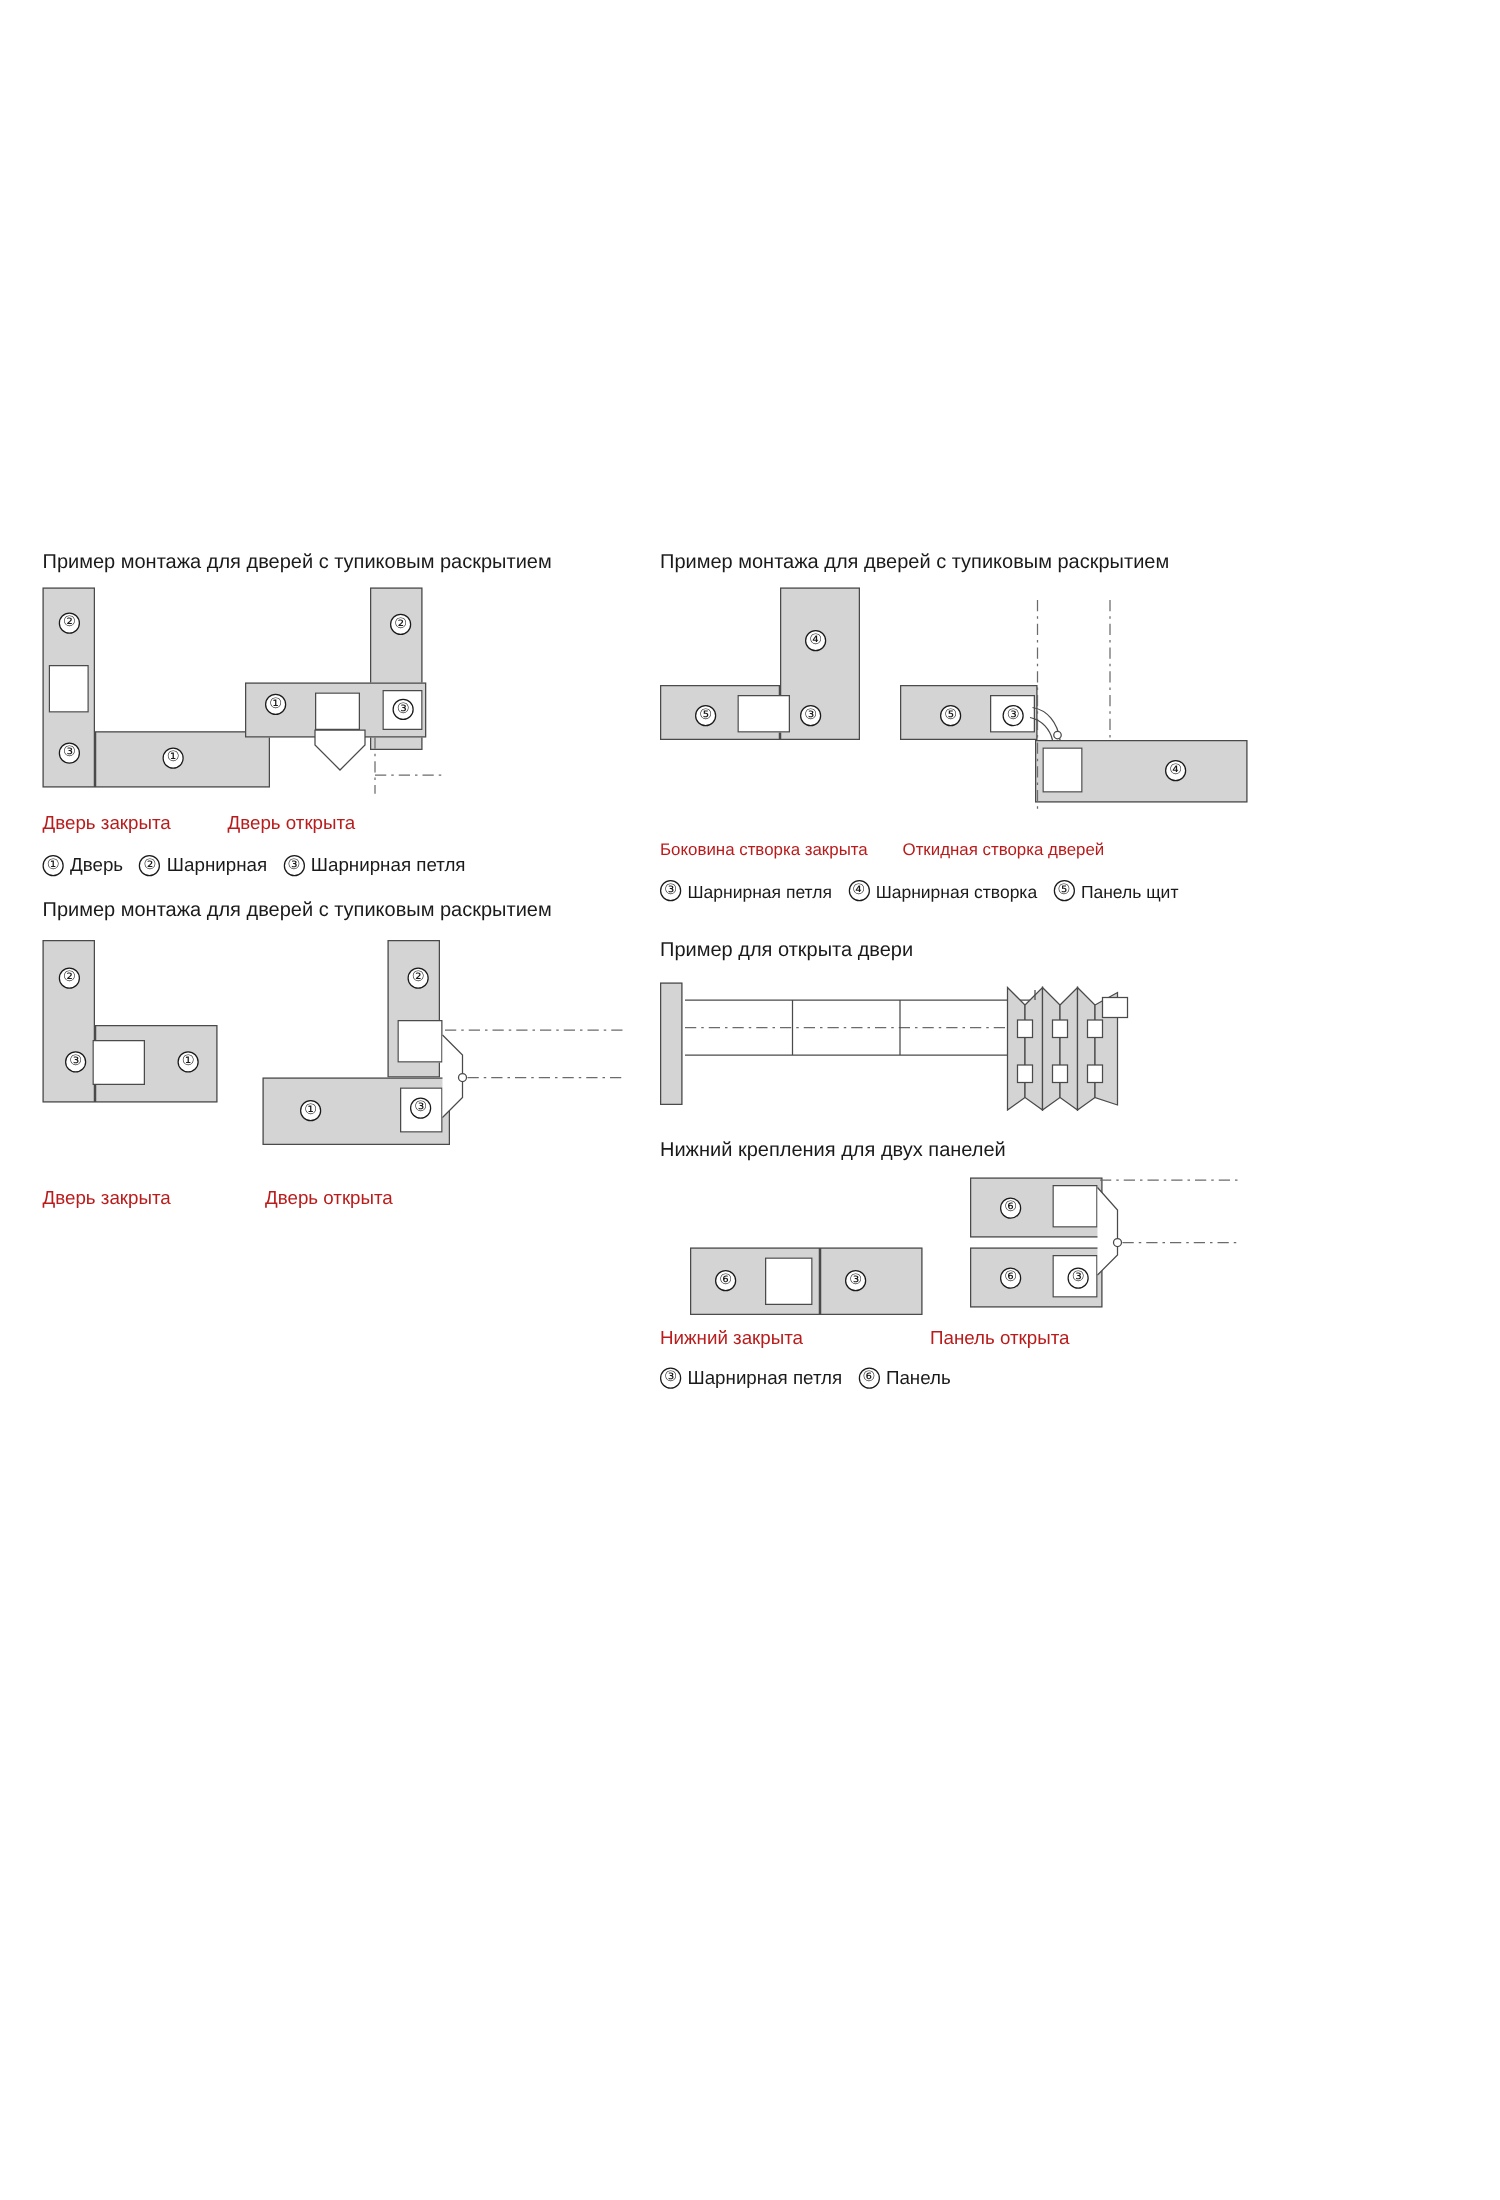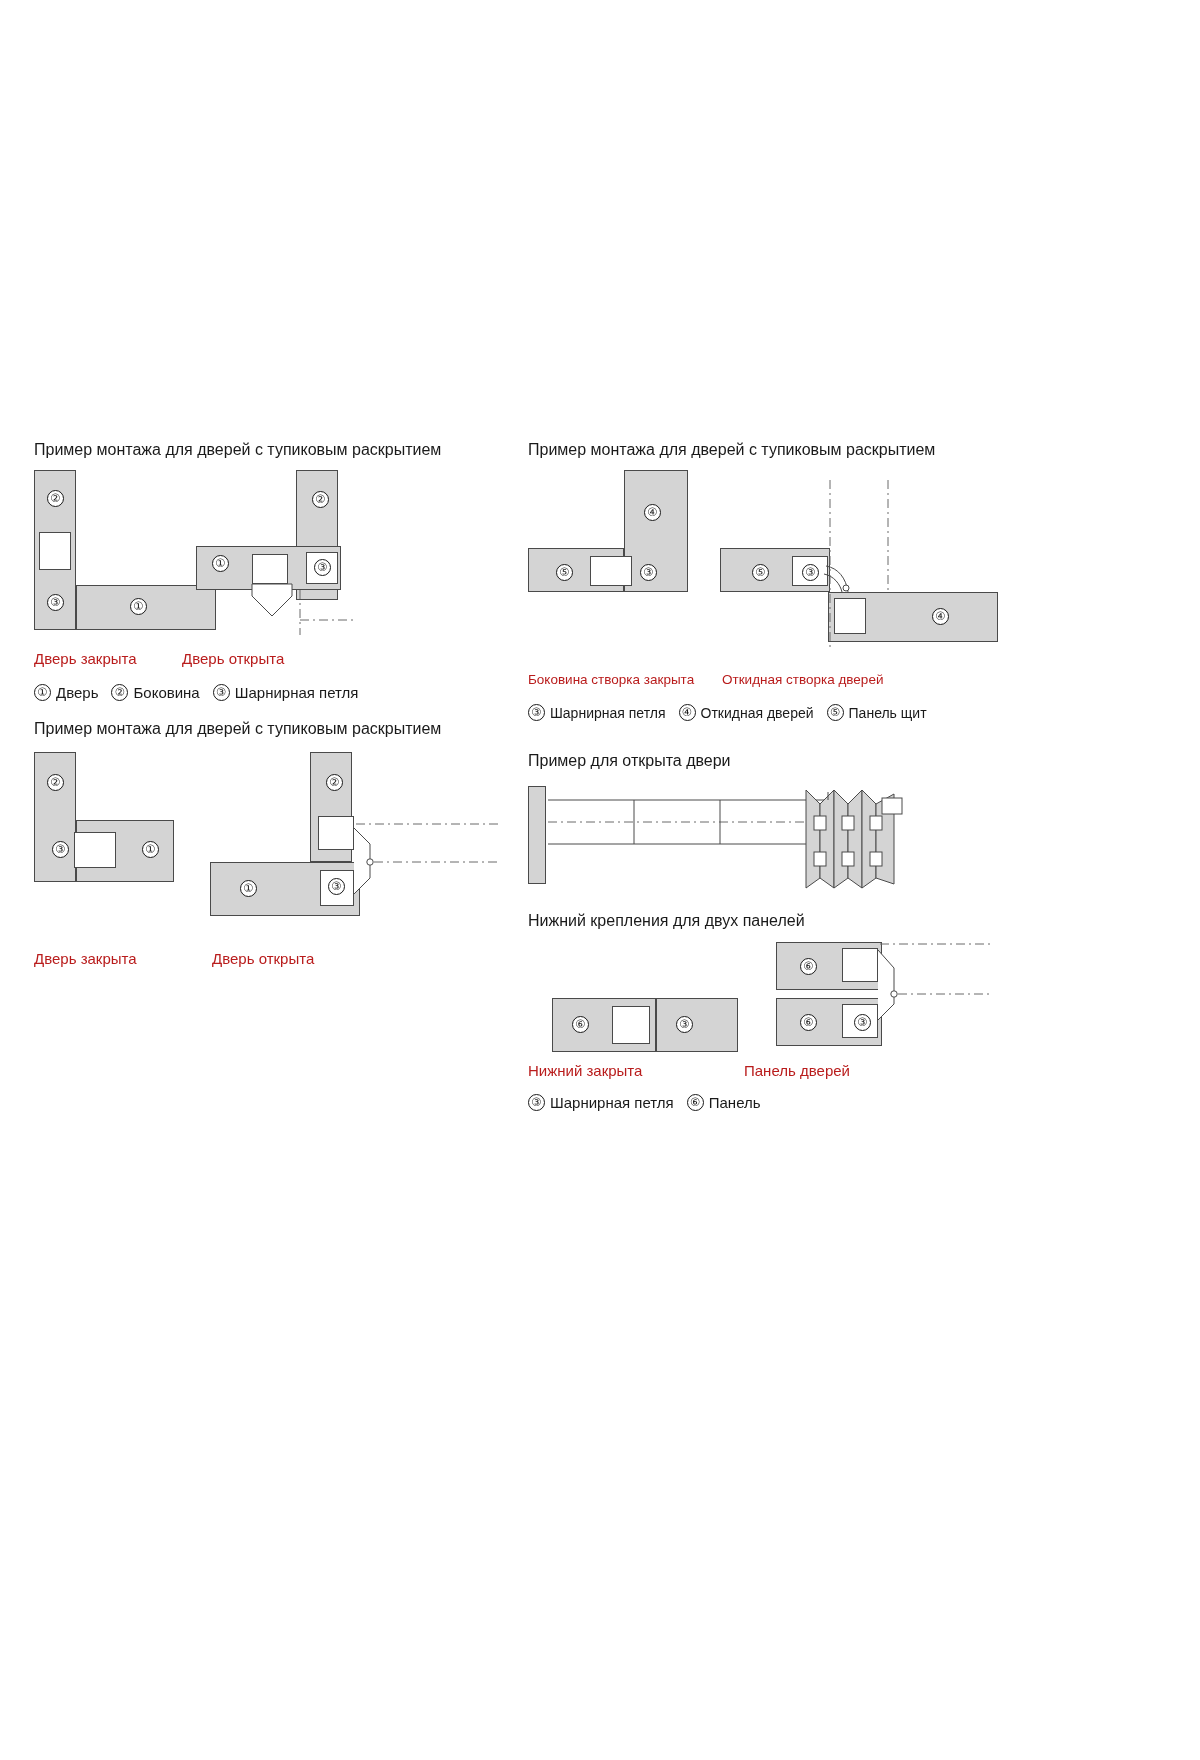--- a/index.html
+++ b/index.html
@@ -144,21 +144,21 @@
     </svg>
   </div>
 
   <div class="abs caption" style="left:34px; top:650px;">Дверь закрыта</div>
   <div class="abs caption" style="left:182px; top:650px;">Дверь открыта</div>
 
   <div class="abs legend" style="left:34px; top:684px;">
     <span class="circnum">①</span>
     <span class="lbl">Дверь</span>
     <span class="circnum">②</span>
-    <span class="lbl">Боковина</span>
+    <span class="lbl">Шарнирная</span>
     <span class="circnum">③</span>
     <span class="lbl">Шарнирная петля</span>
   </div>
 
   <div class="abs heading" style="left:34px; top:720px;">Пример монтажа для дверей с тупиковым раскрытием</div>
 
   <div class="abs" style="left:34px; top:752px; width:200px; height:140px;">
     <div class="abs panelgrey" style="left:0px; top:0px; width:42px; height:130px;"></div>
     <div class="abs panelgrey" style="left:42px; top:68px; width:98px; height:62px;"></div>
     <div class="abs whitebox" style="left:40px; top:80px; width:42px; height:36px;"></div>
@@ -216,21 +216,21 @@
     </svg>
   </div>
 
   <div class="abs caption small" style="left:528px; top:672px;">Боковина створка закрыта</div>
   <div class="abs caption small" style="left:722px; top:672px;">Откидная створка дверей</div>
 
   <div class="abs legend small" style="left:528px; top:704px;">
     <span class="circnum">③</span>
     <span class="lbl">Шарнирная петля</span>
     <span class="circnum">④</span>
-    <span class="lbl">Откидная дверей</span>
+    <span class="lbl">Шарнирная створка</span>
     <span class="circnum">⑤</span>
     <span class="lbl">Панель щит</span>
   </div>
 
   <div class="abs heading" style="left:528px; top:752px;">Пример для открыта двери</div>
 
   <div class="abs" style="left:528px; top:782px; width:420px; height:110px;">
 
     <div class="abs panelgrey" style="left:0px; top:4px; width:18px; height:98px;"></div>
     <svg class="abs" style="left:0px; top:0px;" width="420" height="110" viewBox="0 0 420 110">
@@ -284,21 +284,21 @@
 
     <svg class="abs" style="left:0px; top:0px;" width="220" height="120" viewBox="0 0 220 120">
       <path class="solidfill" d="M 102 8 L 118 26 L 118 62 L 102 78"></path>
       <circle cx="118" cy="52" r="3.2" fill="#ffffff" stroke="#4a4a4a" stroke-width="1"></circle>
       <line class="dash" x1="104" y1="2" x2="215" y2="2"></line>
       <line class="dash" x1="122" y1="52" x2="215" y2="52"></line>
     </svg>
   </div>
 
   <div class="abs caption" style="left:528px; top:1062px;">Нижний закрыта</div>
-  <div class="abs caption" style="left:744px; top:1062px;">Панель дверей</div>
+  <div class="abs caption" style="left:744px; top:1062px;">Панель открыта</div>
 
   <div class="abs legend" style="left:528px; top:1094px;">
     <span class="circnum">③</span>
     <span class="lbl">Шарнирная петля</span>
     <span class="circnum">⑥</span>
     <span class="lbl">Панель</span>
   </div>
 
 </div>
 

